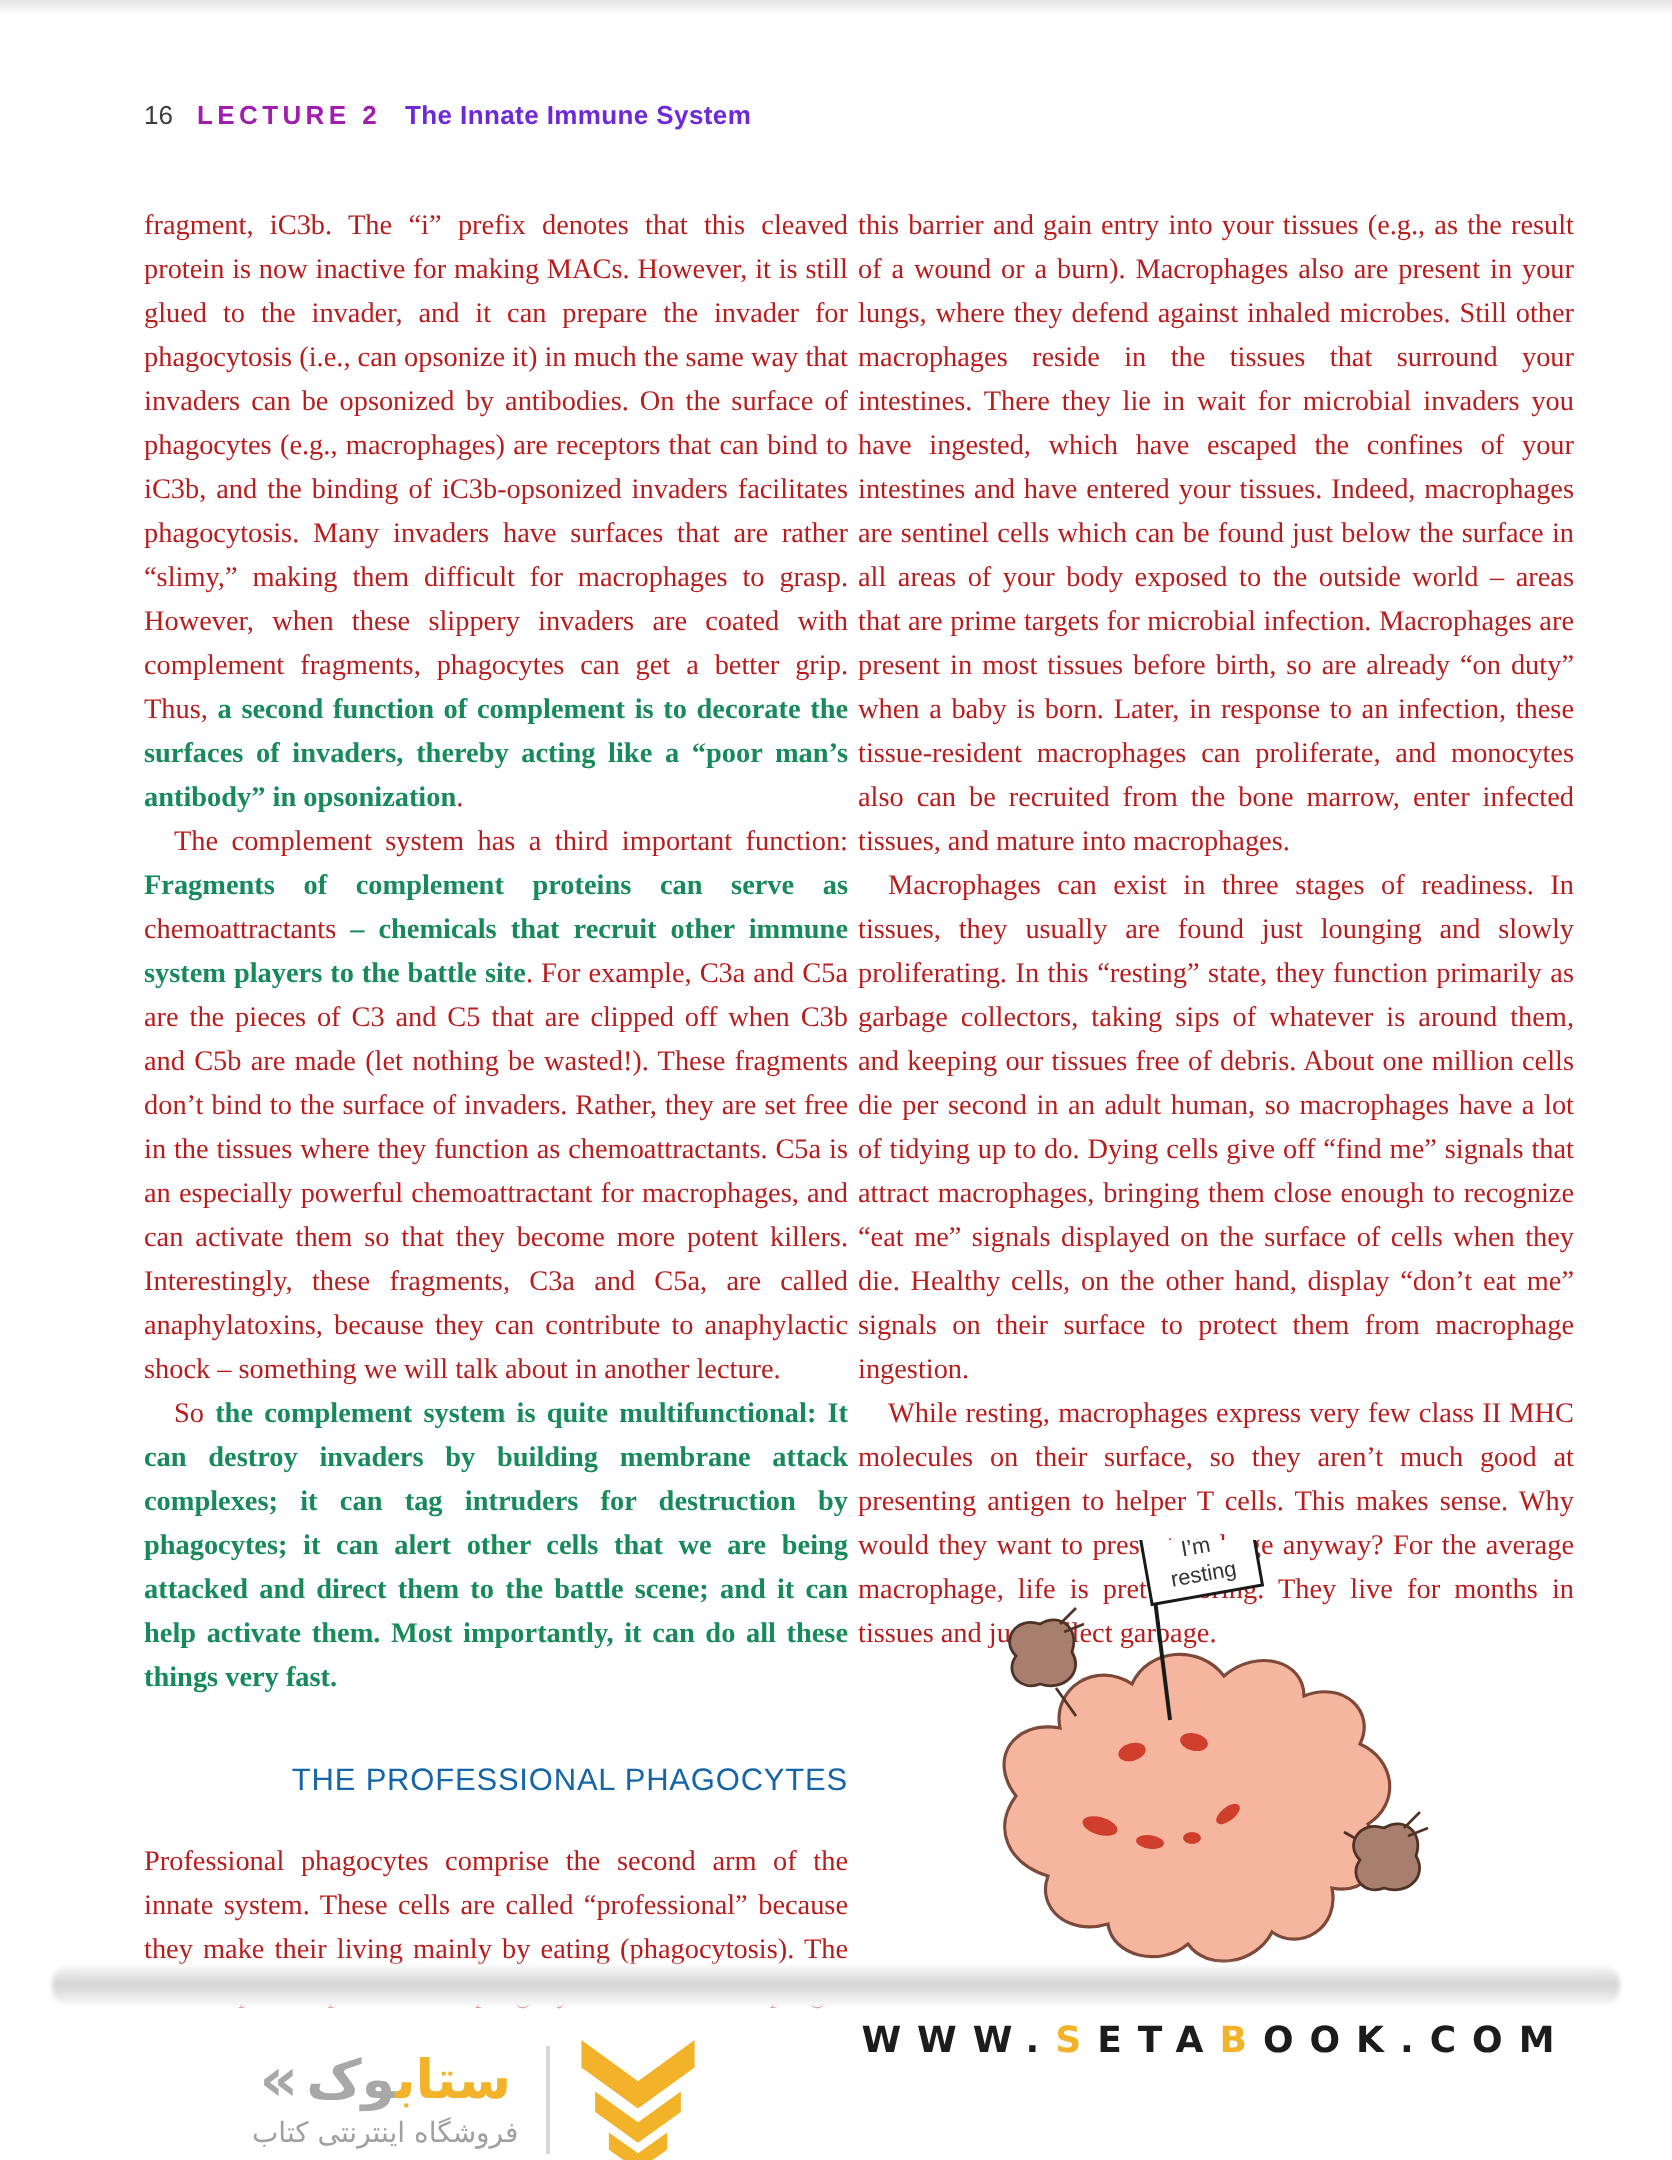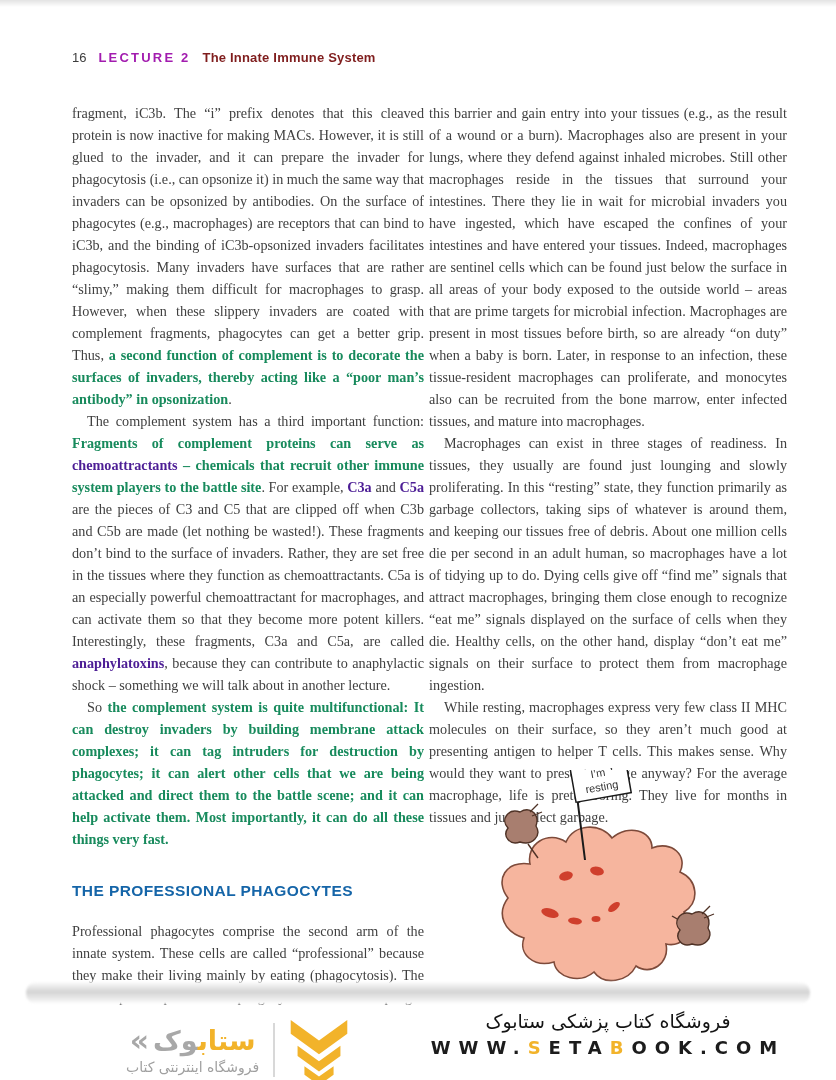--- a/index.html
+++ b/index.html
@@ -15,34 +15,34 @@
     background:linear-gradient(to bottom,#e3e3e3,#ffffff);
   }
   
   .page-header{
     position:absolute;left:72px;top:50px;width:700px;
     font-family:"Liberation Sans", sans-serif;
     font-size:13px;color:#3c3c3c;
     display:flex;align-items:flex-start;gap:12px;
   }
   .page-header .lecture{font-weight:700;color:#a21caf;letter-spacing:2.2px;}
-  .page-header .lecture-title{font-weight:700;color:#7f1d1d;letter-spacing:.2px;}
+  .page-header .lecture-title{font-weight:700;color:#6d28d9;letter-spacing:.2px;}
   
   .col{position:absolute;top:102px;font-size:14.2px;line-height:22px;color:#2b2a28;text-align:justify;}
   .col-left{left:72px;width:352px;}
   .col-right{left:429px;width:358px;font-family:Liberation Serif, serif;}
   p.para{margin:0;padding:0;}
   p.para.indent{text-indent:15px;}
-  .r-plain{color:#404040;}
+  .r-plain{color:#b91c1c;}
   .r-green{color:#178a5c;font-weight:700;}
-  .r-red{color:#4c1d95;font-weight:700;}
+  .r-red{color:#b91c1c;font-weight:400;}
   h2.section-heading{
     font-family:"Liberation Sans", sans-serif;
-    font-size:15.5px;font-weight:700;color:#1565a8;
-    letter-spacing:.4px;margin:30px 0 18px 0;text-align:left;
+    font-size:15.5px;font-weight:400;color:#1565a8;
+    letter-spacing:.4px;margin:30px 0 18px 0;text-align:right;
   }
   h3.sub-heading{
     font-family:"Liberation Sans", sans-serif;
     font-size:15.5px;font-weight:700;color:#1a6cb5;
     margin:14px 0 2px 0;text-align:left;
   }
   
   .figure{position:absolute;left:488px;top:770px;width:232px;height:218px;}
   
   .bottom-shadow{
@@ -159,17 +159,16 @@
         <div class="logo-tagline">فروشگاه اینترنتی کتاب</div>
       </div>
       <div class="logo-divider"></div>
       <svg width="60" height="72" viewBox="0 0 70 82">
         <path d="M2,6 L35,30 L68,6 L68,22 L35,46 L2,22 Z" fill="#f2b32a"></path>
         <path d="M10,36 L35,54 L60,36 L60,48 L35,66 L10,48 Z" fill="#f2b32a"></path>
         <path d="M18,60 L35,72 L52,60 L52,70 L35,82 L18,70 Z" fill="#f2b32a"></path>
       </svg>
     </div>
     <div class="footer-right">
-      <div class="footer-fa">فروشگاه کتاب پزشکی ستابوک</div>
       <div class="footer-url"><span class="r-dark">WWW.</span><span class="r-yellow">S</span><span class="r-dark">ETA</span><span class="r-yellow">B</span><span class="r-dark">OOK.COM</span></div>
     </div>
   </footer>
 </main>
 
 </body></html>

